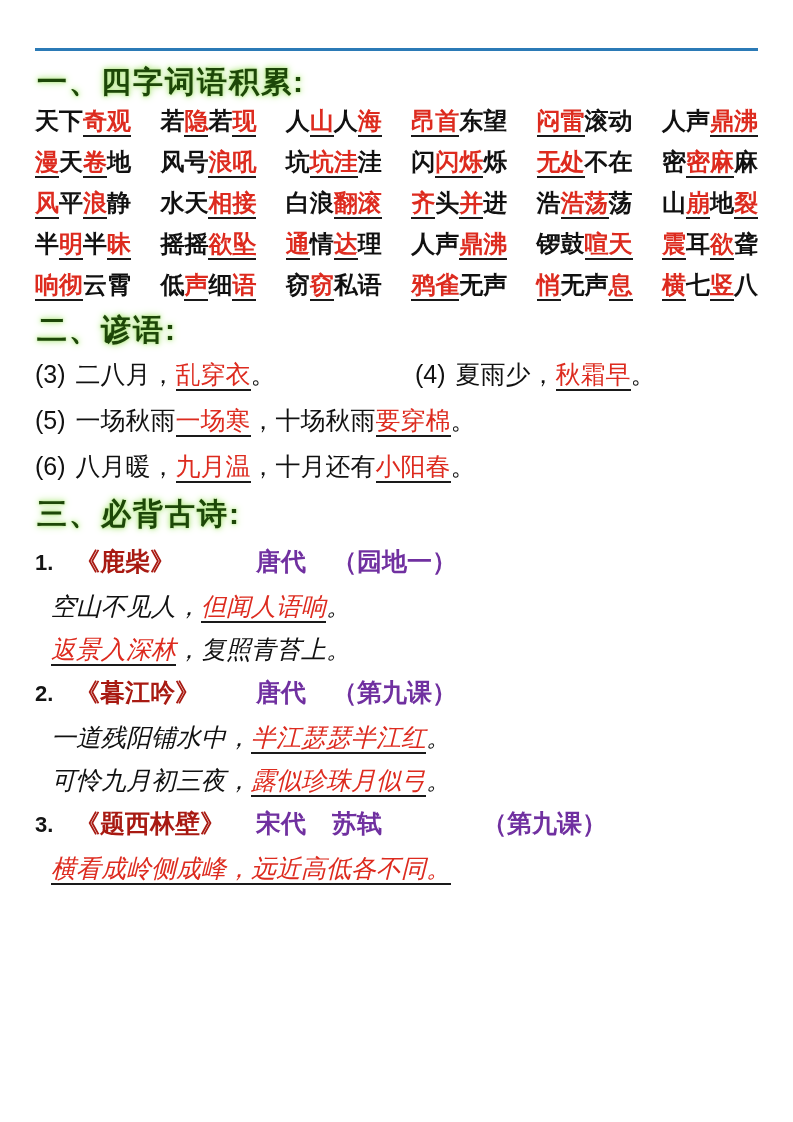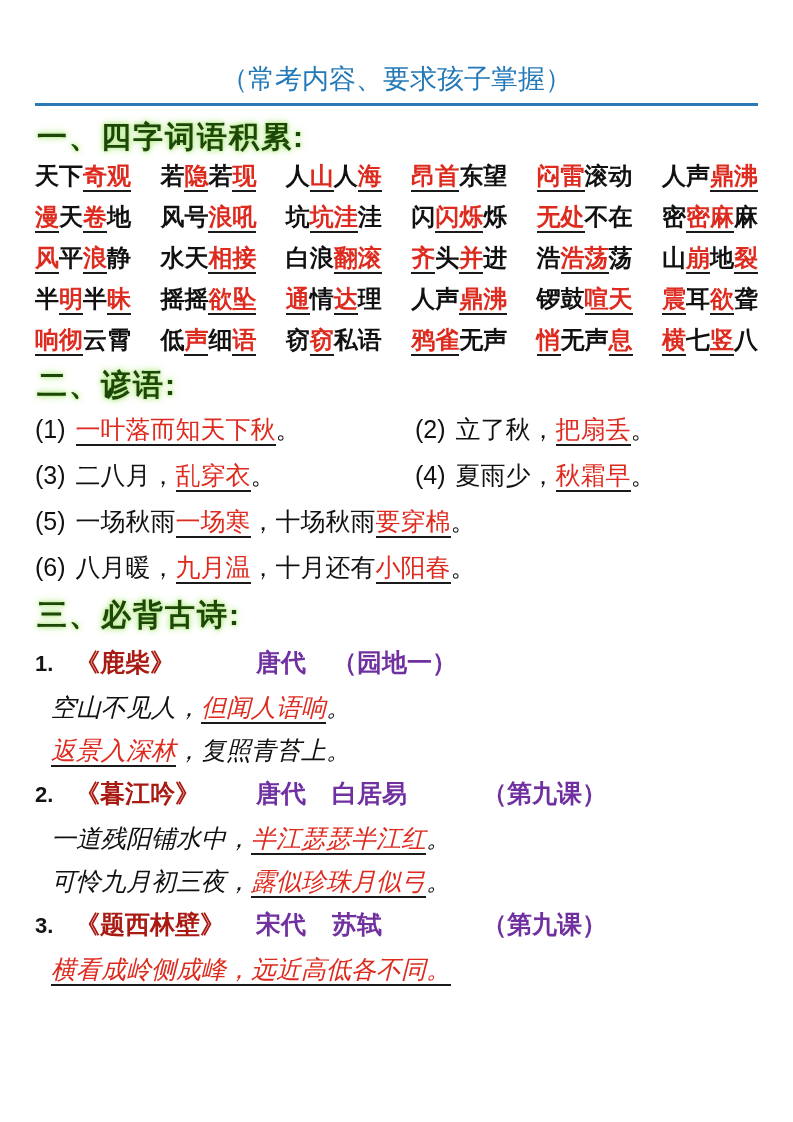--- a/index.html
+++ b/index.html
@@ -63,21 +63,20 @@
     margin-top:-8px;text-align:center;font-size:17px;
     color:var(--watermark-gray,#9a9a9a);letter-spacing:1px;
   }
 </style>
 </head>
 <body>
 
 <div class="page">
 
 
-  <div class="subtitle">（常考内容、要求孩子掌握）</div>
 
   <div class="divider"></div>
 
   <div class="sec-head">一、四字词语积累:</div>
   <div class="word-grid">
       <div class="word-row">
         <span class="word"><span>天下</span><span class="red u">奇观</span></span>
         <span class="word"><span>若</span><span class="red u">隐</span><span>若</span><span class="red u">现</span></span>
         <span class="word"><span>人</span><span class="red u">山</span><span>人</span><span class="red u">海</span></span>
         <span class="word"><span class="red u">昂首</span><span>东望</span></span>
@@ -114,24 +113,20 @@
         <span class="word"><span>窃</span><span class="red u">窃</span><span>私语</span></span>
         <span class="word"><span class="red u">鸦雀</span><span>无声</span></span>
         <span class="word"><span class="red u">悄</span><span>无声</span><span class="red u">息</span></span>
         <span class="word"><span class="red u">横</span><span>七</span><span class="red u">竖</span><span>八</span></span>
       </div>
     </div>
 
   <div class="sec-head">二、谚语:</div>
   <div class="proverbs">
       <div class="prov-row">
-        <div class="prov"><span class="num">(1)</span><span class="red u">一叶落而知天下秋</span><span>。</span></div>
-        <div class="prov"><span class="num">(2)</span><span>立了秋，</span><span class="red u">把扇丢</span><span>。</span></div>
-      </div>
-      <div class="prov-row">
         <div class="prov"><span class="num">(3)</span><span>二八月，</span><span class="red u">乱穿衣</span><span>。</span></div>
         <div class="prov"><span class="num">(4)</span><span>夏雨少，</span><span class="red u">秋霜早</span><span>。</span></div>
       </div>
       <div class="prov-row">
         <div class="prov"><span class="num">(5)</span><span>一场秋雨</span><span class="red u">一场寒</span><span>，十场秋雨</span><span class="red u">要穿棉</span><span>。</span></div>
       </div>
       <div class="prov-row">
         <div class="prov"><span class="num">(6)</span><span>八月暖，</span><span class="red u">九月温</span><span>，十月还有</span><span class="red u">小阳春</span><span>。</span></div>
       </div>
     </div>
@@ -146,21 +141,20 @@
           <span class="p-tag">（园地一）</span>
         </div>
         <div class="poem-line"><span>空山不见人，</span><span class="red u">但闻人语响</span><span>。</span></div>
         <div class="poem-line"><span class="red u">返景入深林</span><span>，复照青苔上。</span></div>
       </div>
       <div class="poem">
         <div class="poem-head">
           <span class="p-num">2.</span>
           <span class="p-title">《暮江吟》</span>
           <span class="p-dyn">唐代</span>
-          <span class="p-auth">白居易</span>
           <span class="p-tag">（第九课）</span>
         </div>
         <div class="poem-line"><span>一道残阳铺水中，</span><span class="red u">半江瑟瑟半江红</span><span>。</span></div>
         <div class="poem-line"><span>可怜九月初三夜，</span><span class="red u">露似珍珠月似弓</span><span>。</span></div>
       </div>
       <div class="poem">
         <div class="poem-head">
           <span class="p-num">3.</span>
           <span class="p-title">《题西林壁》</span>
           <span class="p-dyn">宋代</span>

